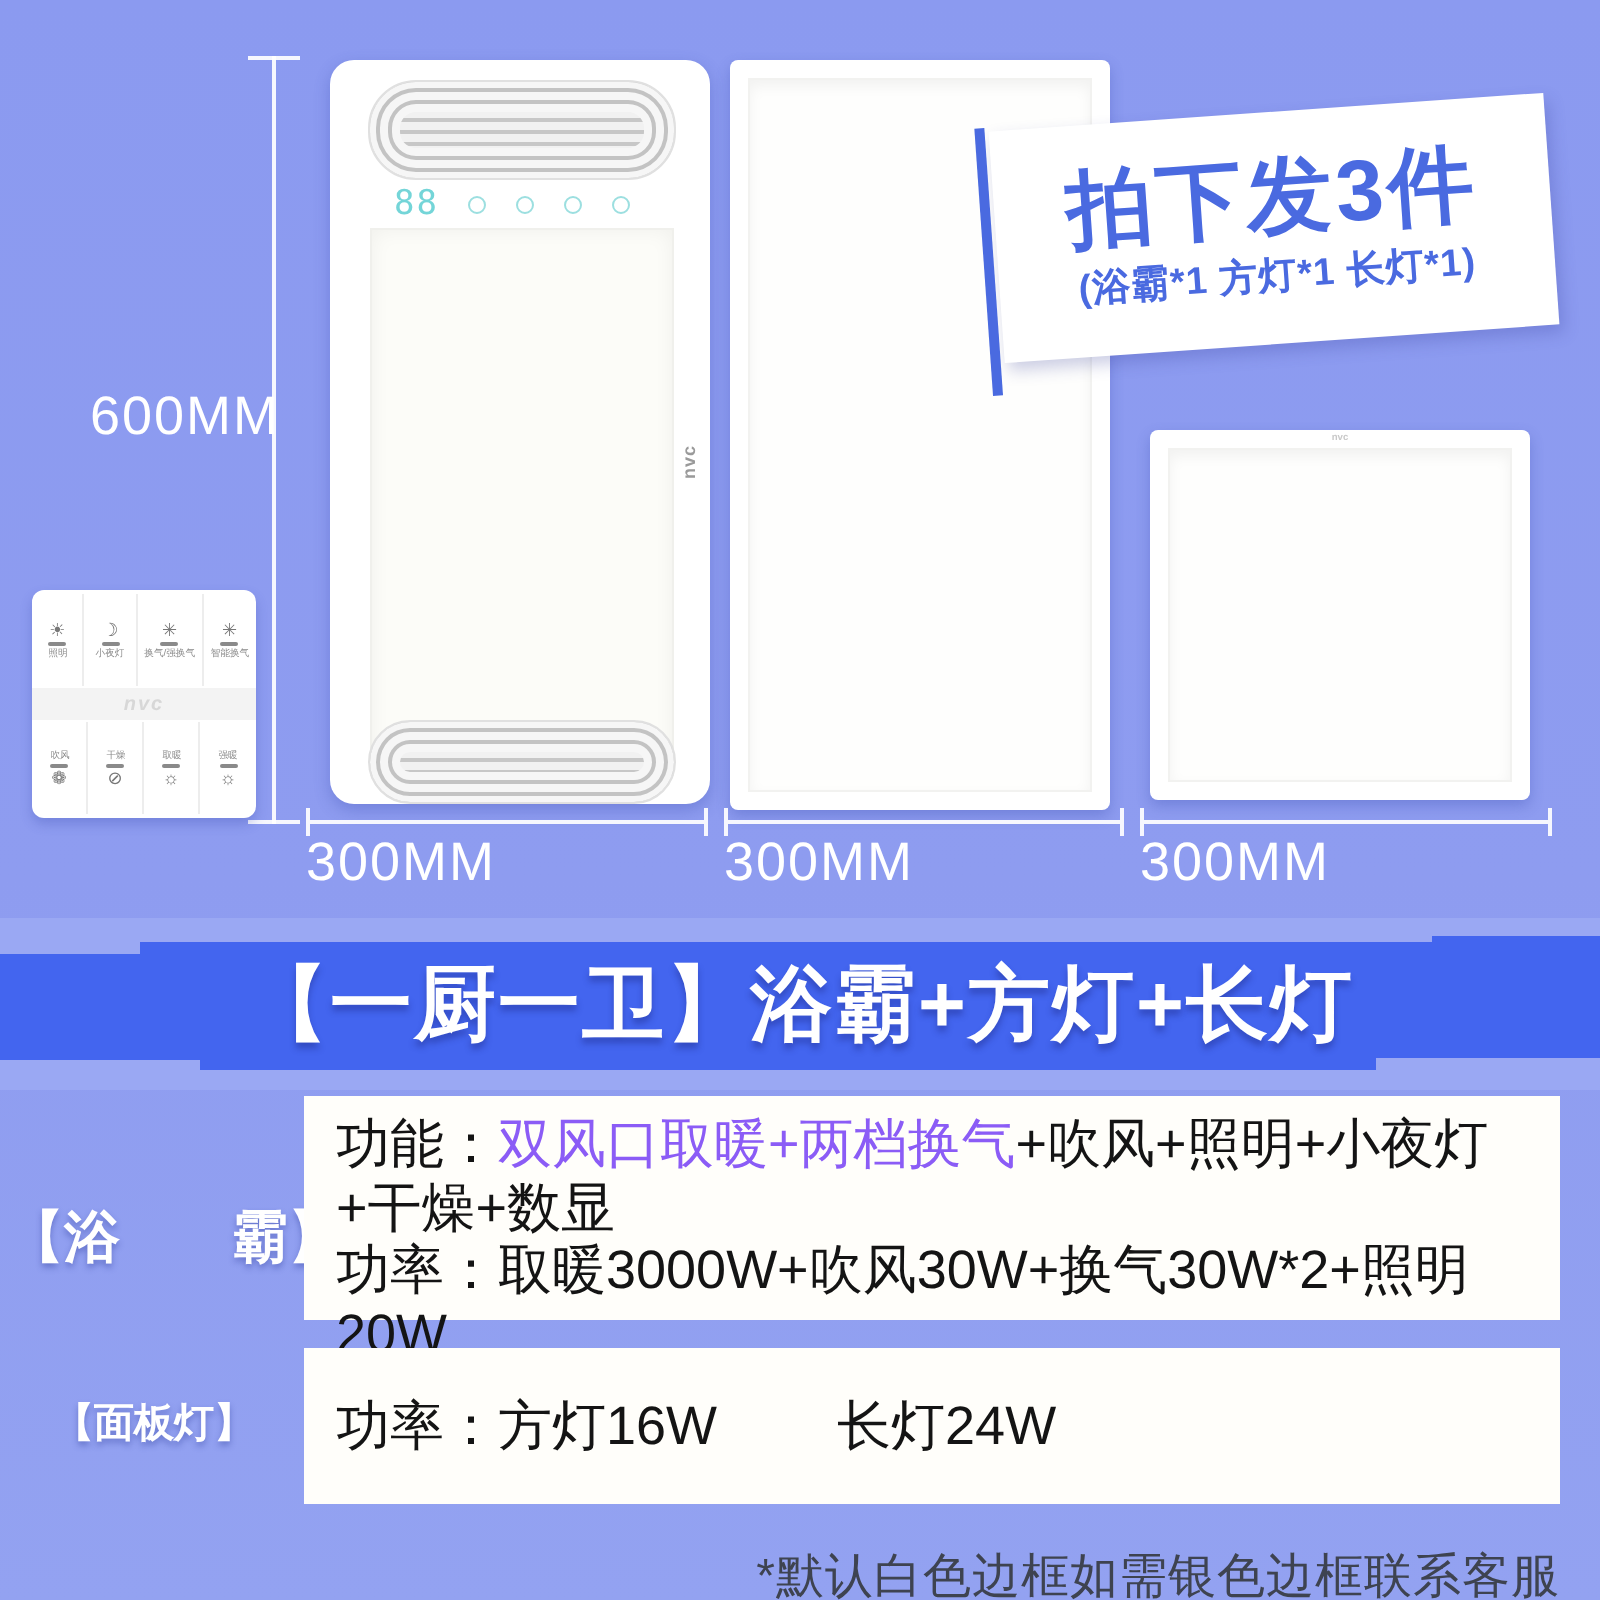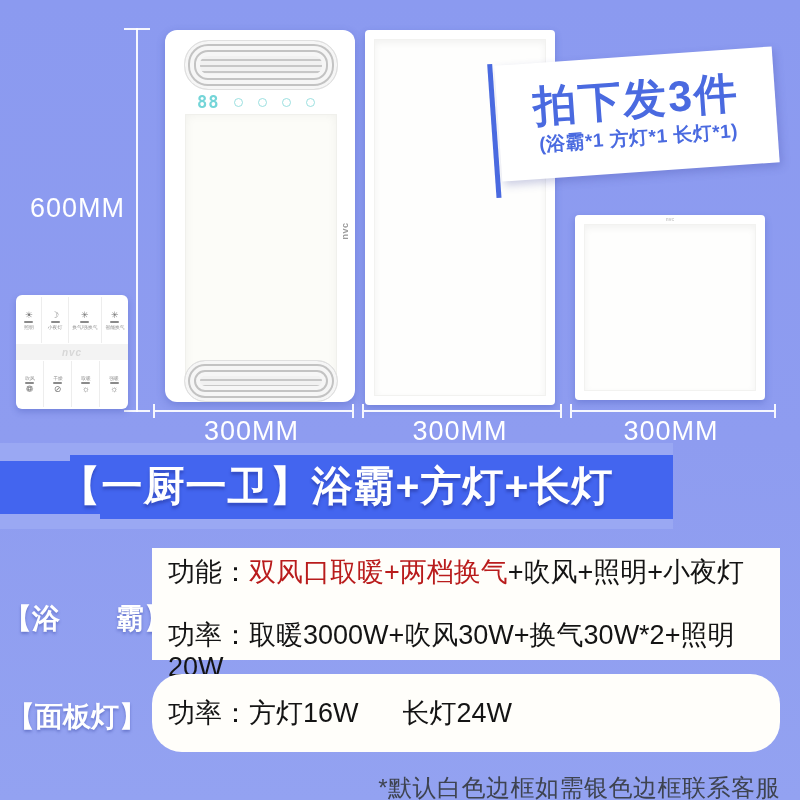--- a/index.html
+++ b/index.html
@@ -4,29 +4,29 @@
 <style>
   html,body{margin:0;padding:0;background:#fff;}
   .stage{position:relative;width:800px;height:800px;overflow:hidden;
     font-family:"Liberation Sans","DejaVu Sans",sans-serif;
     background:linear-gradient(180deg,#8b9af0 0%,#8e9cf0 55%,#93a2f1 100%);}
 
   
   .dim-v{position:absolute;left:136px;top:28px;height:384px;width:2px;background:rgba(255,255,255,.92);}
   .dim-v::before,.dim-v::after{content:"";position:absolute;left:-12px;width:26px;height:2px;background:rgba(255,255,255,.92);}
   .dim-v::before{top:0;}.dim-v::after{bottom:0;}
-  .dim-height-label{position:absolute;left:30px;top:193px;width:110px;text-align:left;
+  .dim-height-label{position:absolute;left:30px;top:193px;width:110px;text-align:right;
     font-size:27px;color:#fff;letter-spacing:1px;}
   .dim-h{position:absolute;top:404px;height:14px;
     border-left:2px solid rgba(255,255,255,.92);border-right:2px solid rgba(255,255,255,.92);}
   .dim-h::before{content:"";position:absolute;left:0;right:0;top:6px;height:2px;background:rgba(255,255,255,.92);}
   .dim-h.l1{left:153px;width:197px;}
   .dim-h.l2{left:362px;width:196px;}
   .dim-h.l3{left:570px;width:202px;}
-  .dim-width-label{position:absolute;top:416px;text-align:center;font-size:27px;color:#fff;letter-spacing:1px;}
+  .dim-width-label{position:absolute;top:416px;font-size:27px;color:#fff;letter-spacing:1px;}
   .dim-width-label.w1{left:153px;width:197px;}
   .dim-width-label.w2{left:362px;width:196px;}
   .dim-width-label.w3{left:570px;width:202px;}
 
   
   .remote{position:absolute;left:16px;top:295px;width:112px;height:114px;background:#fff;
     border-radius:6px;box-shadow:0 3px 6px rgba(50,70,170,.28);display:flex;flex-direction:column;padding:2px 0;box-sizing:border-box;}
   .rc-row{display:grid;grid-template-columns:repeat(4,1fr);flex:1;}
   .rc-cell{display:flex;flex-direction:column;align-items:center;justify-content:center;gap:1px;border-right:1px solid #ededed;}
   .rc-cell:last-child{border-right:none;}
@@ -38,21 +38,21 @@
 
   
   .heater{position:absolute;left:165px;top:30px;width:190px;height:372px;background:#fff;
     border-radius:12px;box-shadow:0 3px 8px rgba(50,70,170,.3);}
   .grille{position:absolute;left:19px;width:152px;border-radius:24px;border:1px solid #e0e0e0;
     background:repeating-linear-gradient(180deg,#c7c7c7 0 2px,#f1f1f1 2px 6px);
     box-shadow:inset 0 0 0 3px #f6f6f6,inset 0 0 0 5px #c3c3c3,inset 0 0 0 9px #f6f6f6,inset 0 0 0 11px #c3c3c3,inset 0 0 0 15px #f6f6f6;}
   .grille.top{top:10px;height:48px;}
   .grille.bottom{top:330px;height:40px;}
   .heater-display{position:absolute;left:32px;top:62px;display:flex;align-items:center;}
-  .heater-digits{font-family:"DejaVu Sans Mono",monospace;font-size:17px;font-weight:bold;
+  .heater-digits{font-family:"DejaVu Sans Mono",monospace;font-size:17px;font-weight:normal;
     color:#74d5d8;letter-spacing:1px;}
   .heater-dot{width:7px;height:7px;border-radius:50%;border:1.5px solid #8bd9db;margin-left:15px;opacity:.85;}
   .heater-panel{position:absolute;left:20px;top:84px;width:150px;height:272px;background:#fcfcf8;
     border:1px solid #f0f0ec;box-shadow:inset 0 0 10px rgba(0,0,0,.05);}
   .heater-brand{position:absolute;right:2px;top:196px;font-size:9px;font-weight:bold;color:#9a9a9a;
     transform:rotate(-90deg);transform-origin:center;letter-spacing:.5px;}
 
   
   .plight{position:absolute;background:#fff;border-radius:4px;box-shadow:0 3px 7px rgba(50,70,170,.3);}
   .plight .inner{position:absolute;left:9px;right:9px;top:9px;bottom:9px;background:#fefefd;
@@ -64,37 +64,37 @@
 
   
   .badge{position:absolute;left:498px;top:56px;width:278px;height:116px;background:#fff;
     transform:rotate(-4deg);z-index:6;display:flex;flex-direction:column;align-items:center;justify-content:center;
     box-shadow:2px 4px 8px rgba(50,60,150,.25);}
   .badge::before{content:"";position:absolute;left:-7px;top:-2px;bottom:-16px;width:5px;background:#4a6ae0;}
   .badge-title{font-size:43px;font-weight:900;color:#4a6ae0;letter-spacing:2px;line-height:1.05;}
   .badge-subtitle{font-size:19px;font-weight:700;color:#4a6ae0;margin-top:3px;letter-spacing:.5px;}
 
   
-  .banner-zone{position:absolute;left:0;top:433px;width:673px;height:104px;z-index:4;}
+  .banner-zone{position:absolute;left:0;top:449px;width:800px;height:104px;z-index:4;}
   .banner-light{position:absolute;left:0;right:0;top:10px;height:86px;background:#9aa8f3;}
   .banner-dark{position:absolute;left:0;right:0;top:18px;height:70px;background:#4365ef;
     clip-path:polygon(0 10px,70px 10px,70px 4px,716px 4px,716px 1px,800px 1px,800px 62px,688px 62px,688px 68px,100px 68px,100px 63px,0 63px);}
   .banner-title{position:absolute;left:0;right:0;top:22px;height:62px;display:flex;align-items:center;justify-content:center;
     font-size:41px;font-weight:900;color:#fff;letter-spacing:1px;text-shadow:0 3px 3px rgba(30,45,140,.45);}
 
   
   .spec-label{position:absolute;left:4px;width:146px;text-align:center;color:#fff;font-weight:700;
     text-shadow:0 2px 3px rgba(40,55,150,.4);white-space:nowrap;}
   .spec-label.r1{top:600px;font-size:28px;}
-  .spec-label.r2{top:698px;font-size:28px;text-align:center;}
+  .spec-label.r2{top:698px;font-size:20px;text-align:center;}
   .spec-box{position:absolute;left:152px;width:628px;background:#fffefa;box-sizing:border-box;color:#141414;}
   .spec-box.r1{top:548px;height:112px;padding:9px 16px;font-size:27px;line-height:31.5px;}
-  .spec-box.r2{top:674px;height:78px;padding:0 16px;display:flex;align-items:center;font-size:27px;border-radius:30px;}
-  .hl-red{color:#b91c1c;}
-  .seg2{margin-left:44px;}
+  .spec-box.r2{top:674px;height:78px;padding:0 16px;display:flex;align-items:center;font-size:27px;}
+  .hl-red{color:#8b5cf6;}
+  .seg2{margin-left:60px;}
   .seg3{margin-left:92px;}
   .footer-note{position:absolute;right:20px;top:772px;font-size:24px;color:#3e4350;letter-spacing:.5px;}
 </style>
 </head>
 <body>
 
 <div class="stage">
 
   <div class="dim-v"></div>
   <div class="dim-height-label">600MM</div>
@@ -184,21 +184,21 @@
 
   <div class="banner-zone">
     <div class="banner-light"></div>
     <div class="banner-dark"></div>
     <div class="banner-title">【一厨一卫】浴霸+方灯+长灯</div>
   </div>
 
   <div class="spec-label r1">【浴　　霸】</div>
   <div class="spec-box r1">
     <span>功能：</span><span class="hl-red">双风口取暖+两档换气</span><span>+吹风+照明+小夜灯</span><br>
-    <br>
+    <span>+干燥+数显</span><br>
     <span>功率：取暖3000W+吹风30W+换气30W*2+照明20W</span>
   </div>
 
   <div class="spec-label r2">【面板灯】</div>
   <div class="spec-box r2">
     <span>功率：方灯16W</span>
     <span class="seg2">长灯24W</span>
   </div>
 
   <div class="footer-note">*默认白色边框如需银色边框联系客服</div>

